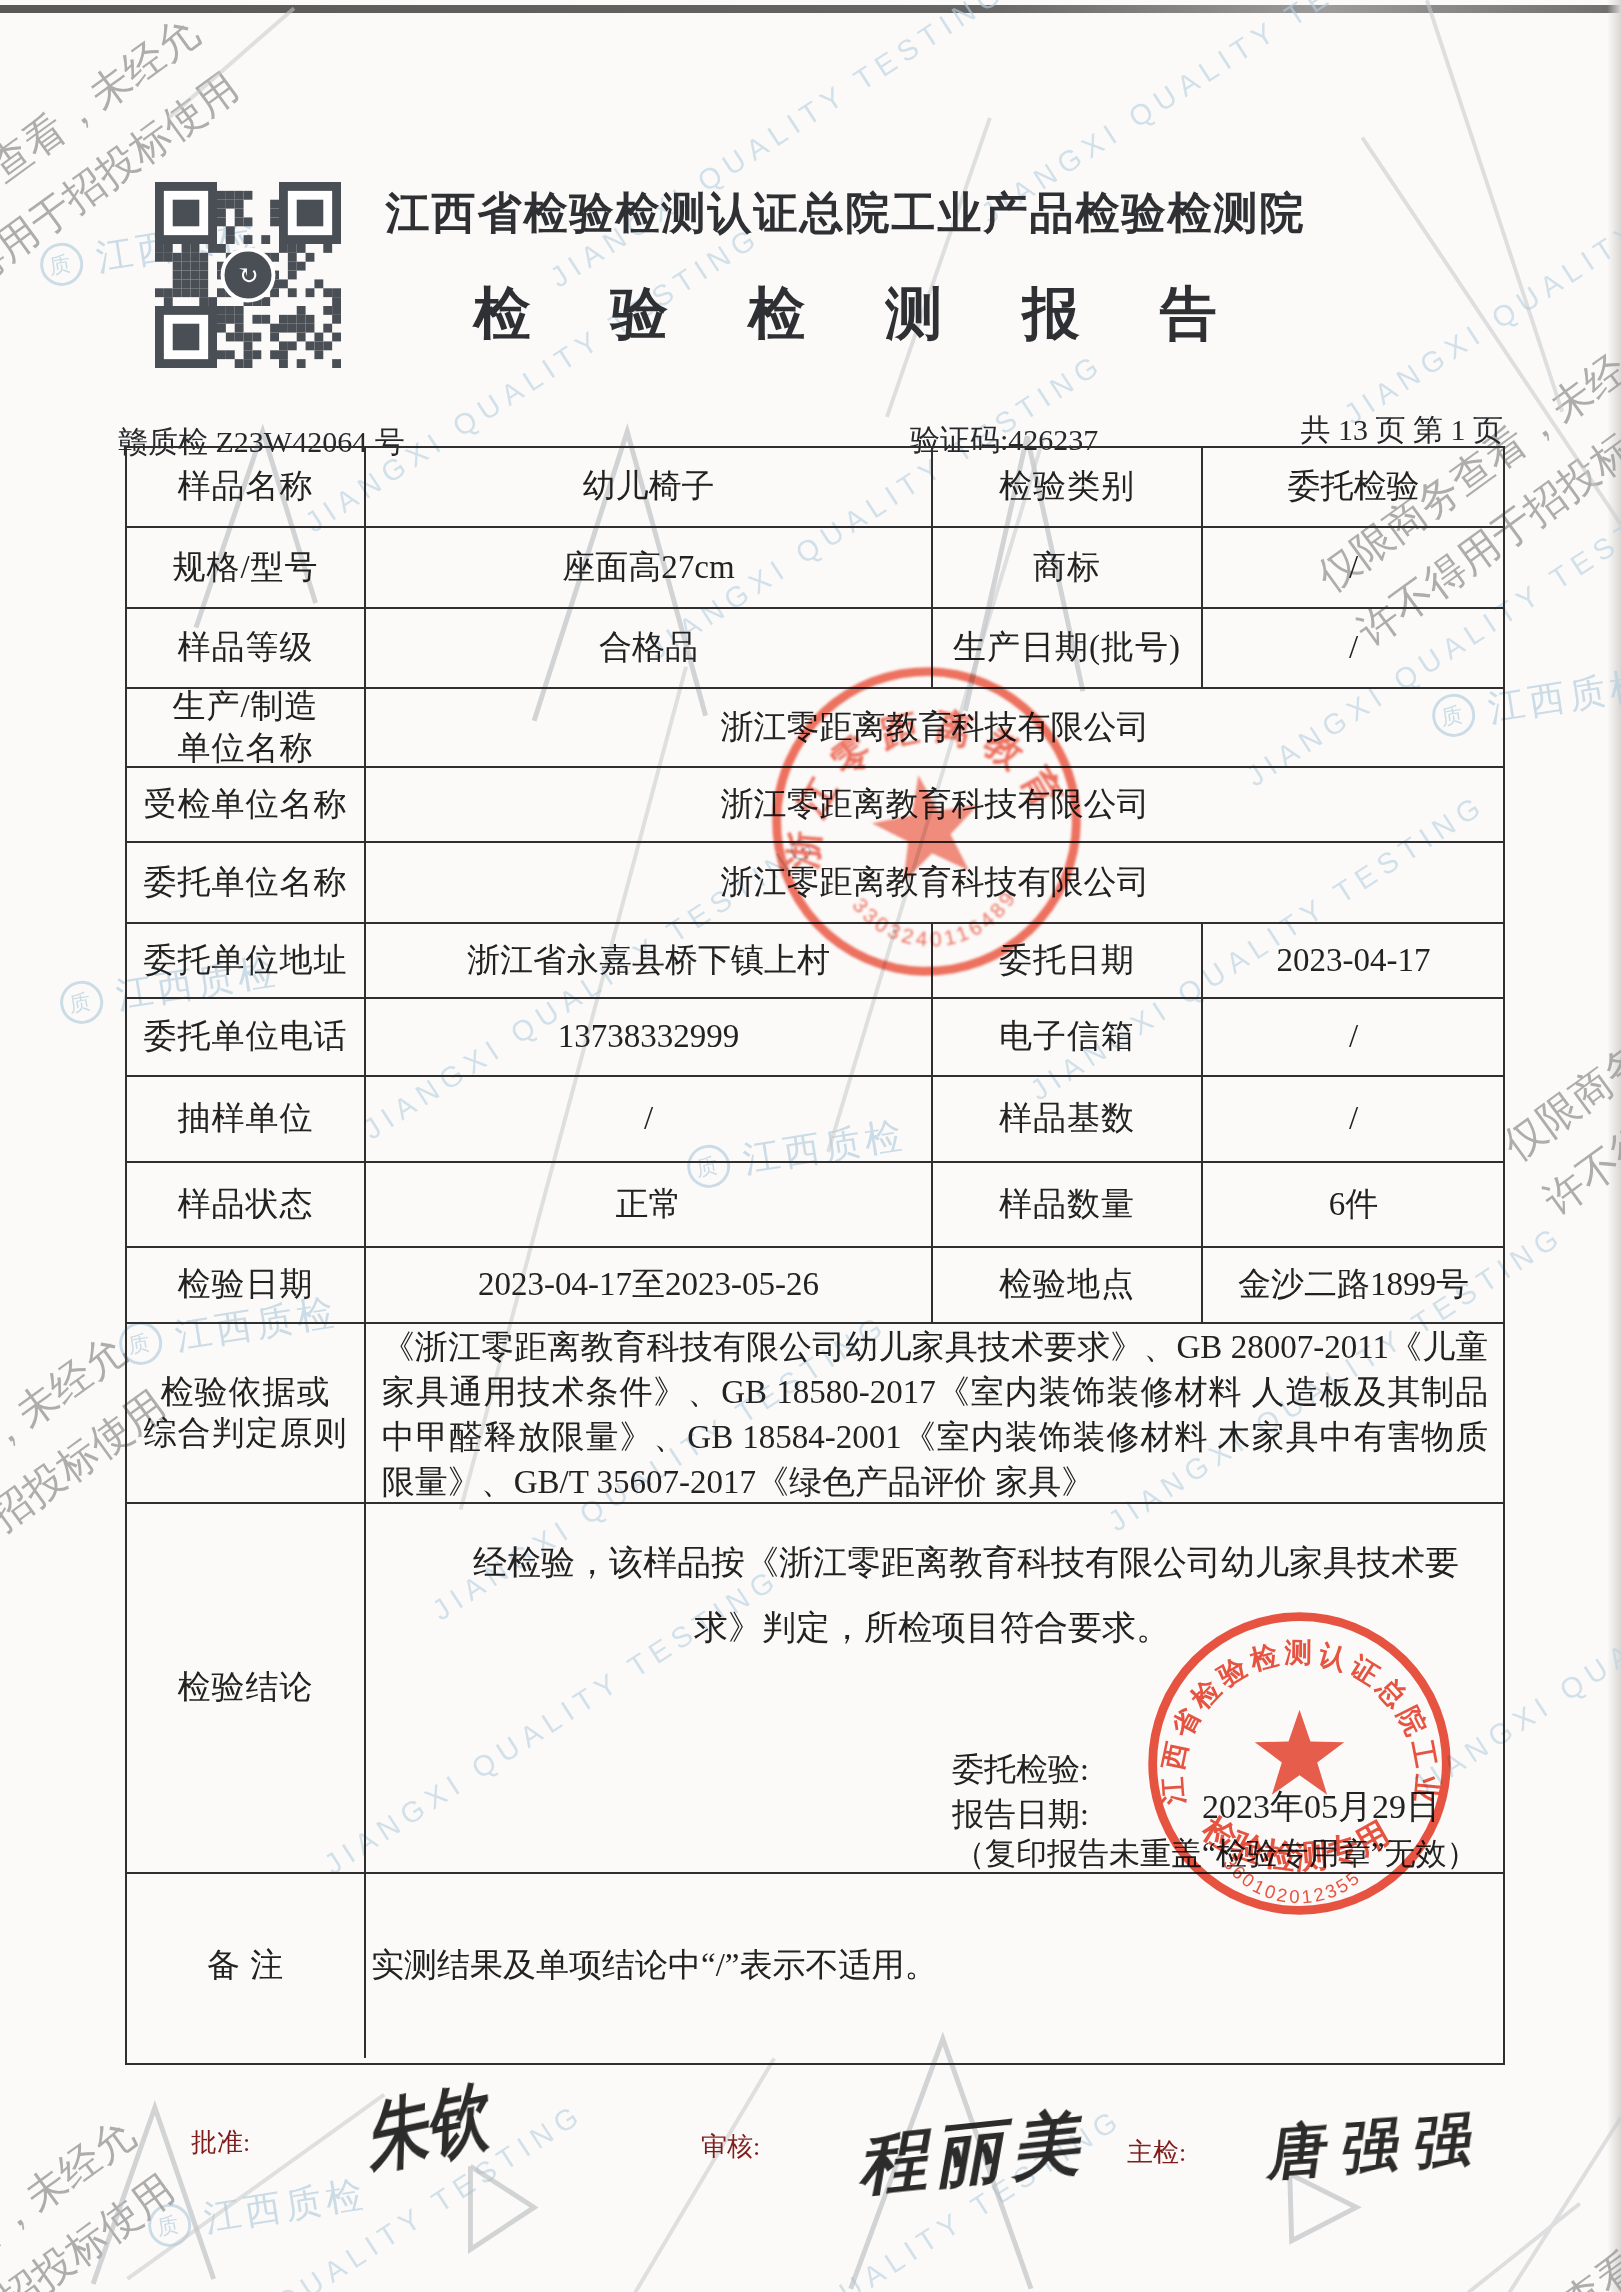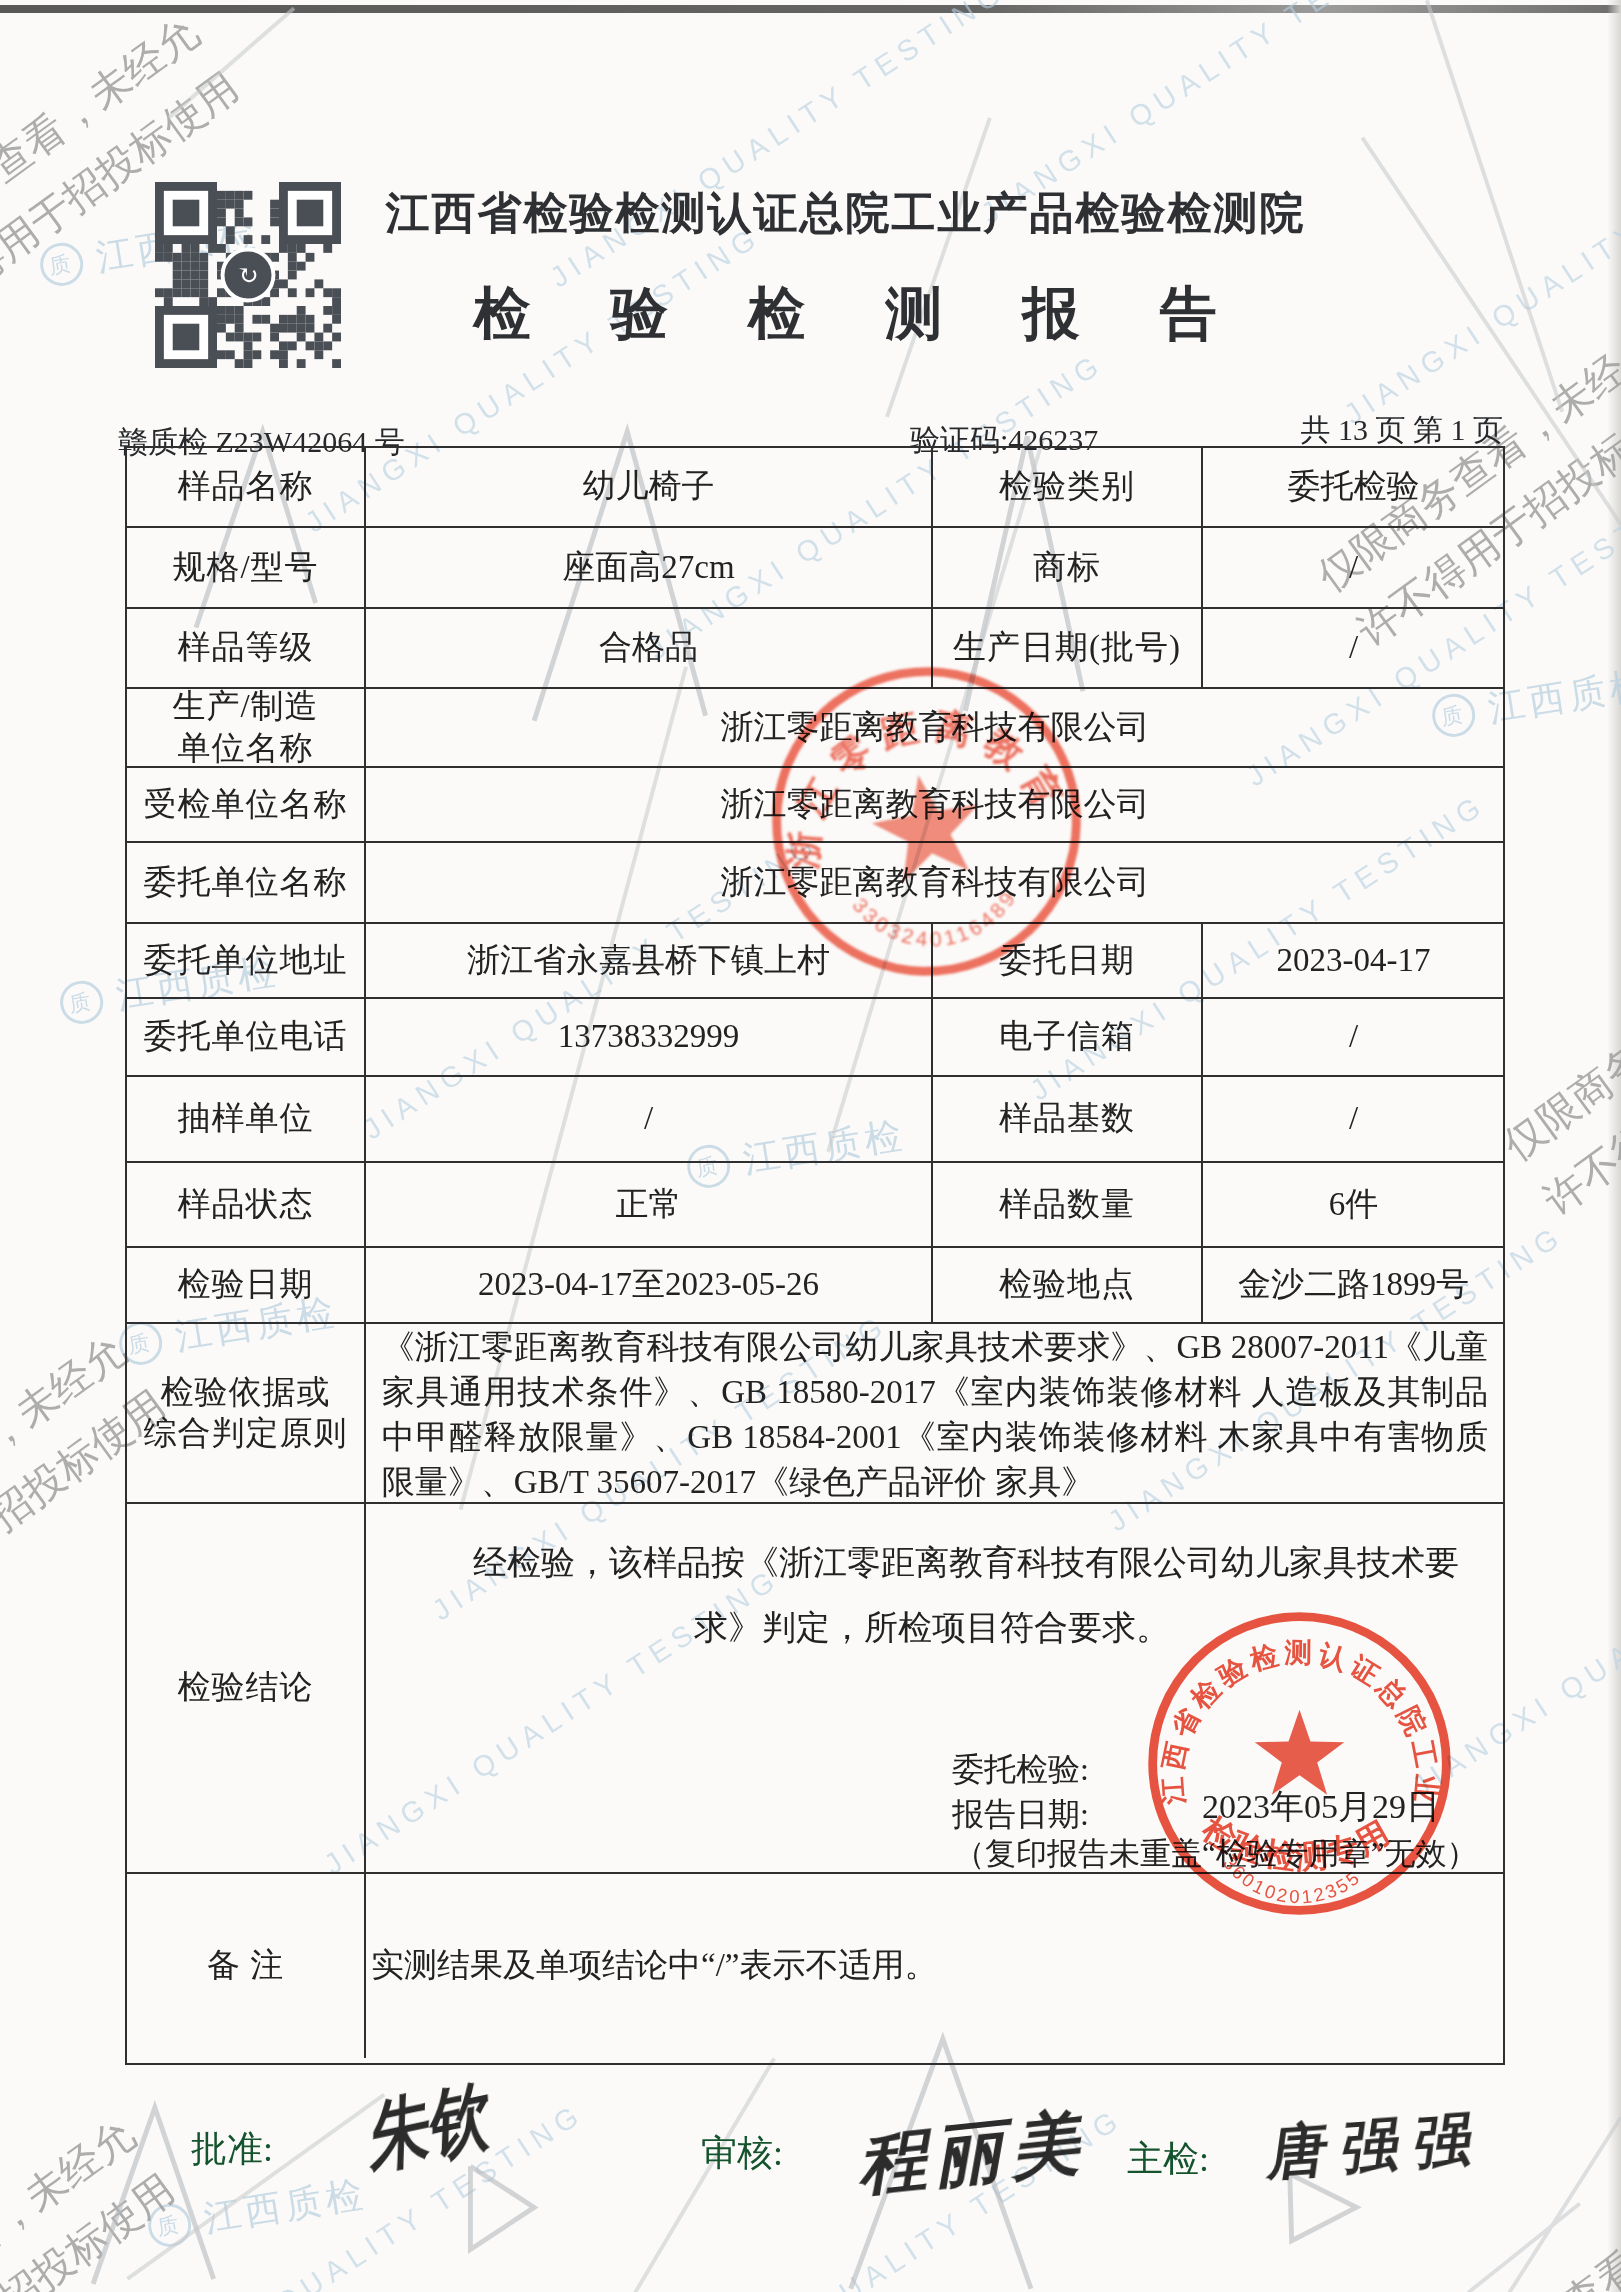--- a/index.html
+++ b/index.html
@@ -35,21 +35,21 @@
   .cell.left{justify-content:flex-start;text-align:left;}
   .lab{letter-spacing:1px;}
   .basis-text{display:block;padding:13.7px 15.7px 9.8px 15.7px;text-align:justify;line-height:45px;font-size:33px;}
   .concl{position:relative;display:block;}
   .concl .para{position:absolute;left:9.8px;right:15.7px;top:25.5px;text-indent:2em;line-height:65px;font-size:34px;}
   .concl .stamp-label{position:absolute;left:586px;top:245px;font-size:32px;}
   .concl .date-label{position:absolute;left:586px;top:290px;font-size:32px;}
   .concl .date-value{position:absolute;left:836px;top:282px;font-size:34px;}
   .concl .copy-note{position:absolute;left:588px;top:331px;font-size:31px;}
   
-  .foot-label{position:absolute;font-size:36px;color:#14532d;}
+  .foot-label{position:absolute;font-size:26px;color:#7f1d1d;}
   .sig{position:absolute;font-weight:bold;color:#1b1b1b;white-space:nowrap;opacity:.92;
        font-family:"DejaVu Serif",serif;filter:blur(0.4px);}
   .sig1{left:370px;top:2086px;font-size:61px;transform:rotate(-12deg) skewX(-14deg) scaleY(1.25);}
   .sig2{left:863px;top:2107px;font-size:69px;transform:rotate(-6deg) skewX(-16deg);letter-spacing:7.8px;}
   .sig3{left:1269px;top:2107px;font-size:59px;transform:rotate(-4deg) skewX(-12deg);letter-spacing:13.7px;}
   
   .wm-gray{position:absolute;font-size:41px;color:#9a9a9a;opacity:.8;line-height:1.65;
            transform:rotate(-36deg);white-space:nowrap;font-family:"Liberation Sans",sans-serif;}
   .wm-en{position:absolute;font-size:29px;color:#b7d0e2;opacity:.6;letter-spacing:6.9px;
          transform:rotate(-33deg);white-space:nowrap;font-family:"Liberation Sans",sans-serif;}

